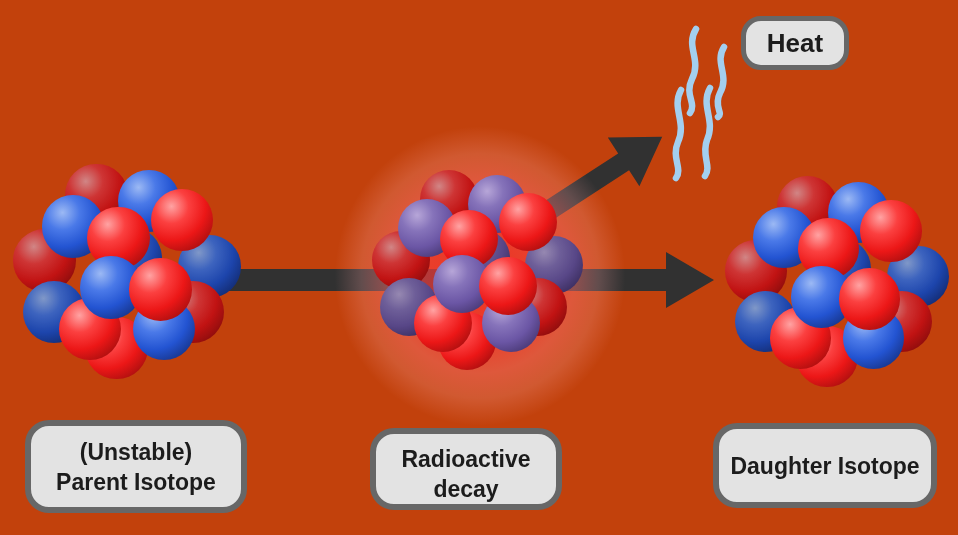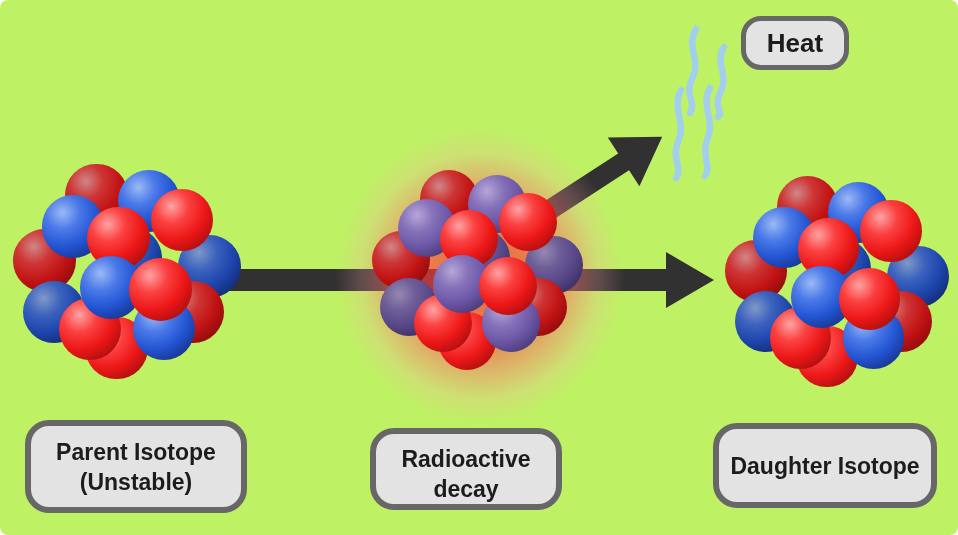--- a/index.html
+++ b/index.html
@@ -1,23 +1,22 @@
 <!DOCTYPE html>
 <html><head>
 <meta charset="utf-8">
 <style>
   html, body { margin: 0; padding: 0; background: #ffffff; }
   .canvas {
     position: relative;
     width: 958px;
     height: 535px;
     overflow: hidden;
-    background: #bef264;
+    background: #c2410c;
     font-family: "Liberation Sans", "DejaVu Sans", sans-serif;
-    border-radius: 8px;
   }
   .layer { position: absolute; left: 0; top: 0; }
 
   
   .glow {
     position: absolute;
     left: 315px; top: 106px;
     width: 330px; height: 340px;
     z-index: 2;
     background: radial-gradient(closest-side,
@@ -133,22 +132,22 @@
       <path d="M13 66 C3 84 19 98 10 118  C3 134 15 144 8 154"></path>
       <path d="M42 64 C32 82 48 96 39 116 C33 132 44 142 37 152"></path>
     </g>
   </svg>
 
   <div class="badge heat">
     <span>Heat</span>
   </div>
 
   <div class="caption parent">
+    <div>(Unstable)</div>
     <div>Parent Isotope</div>
-    <div>(Unstable)</div>
   </div>
 
   <div class="caption decay">
     <div>Radioactive</div>
     <div>decay</div>
   </div>
 
   <div class="caption daughter">
     <div>Daughter Isotope</div>
   </div>

